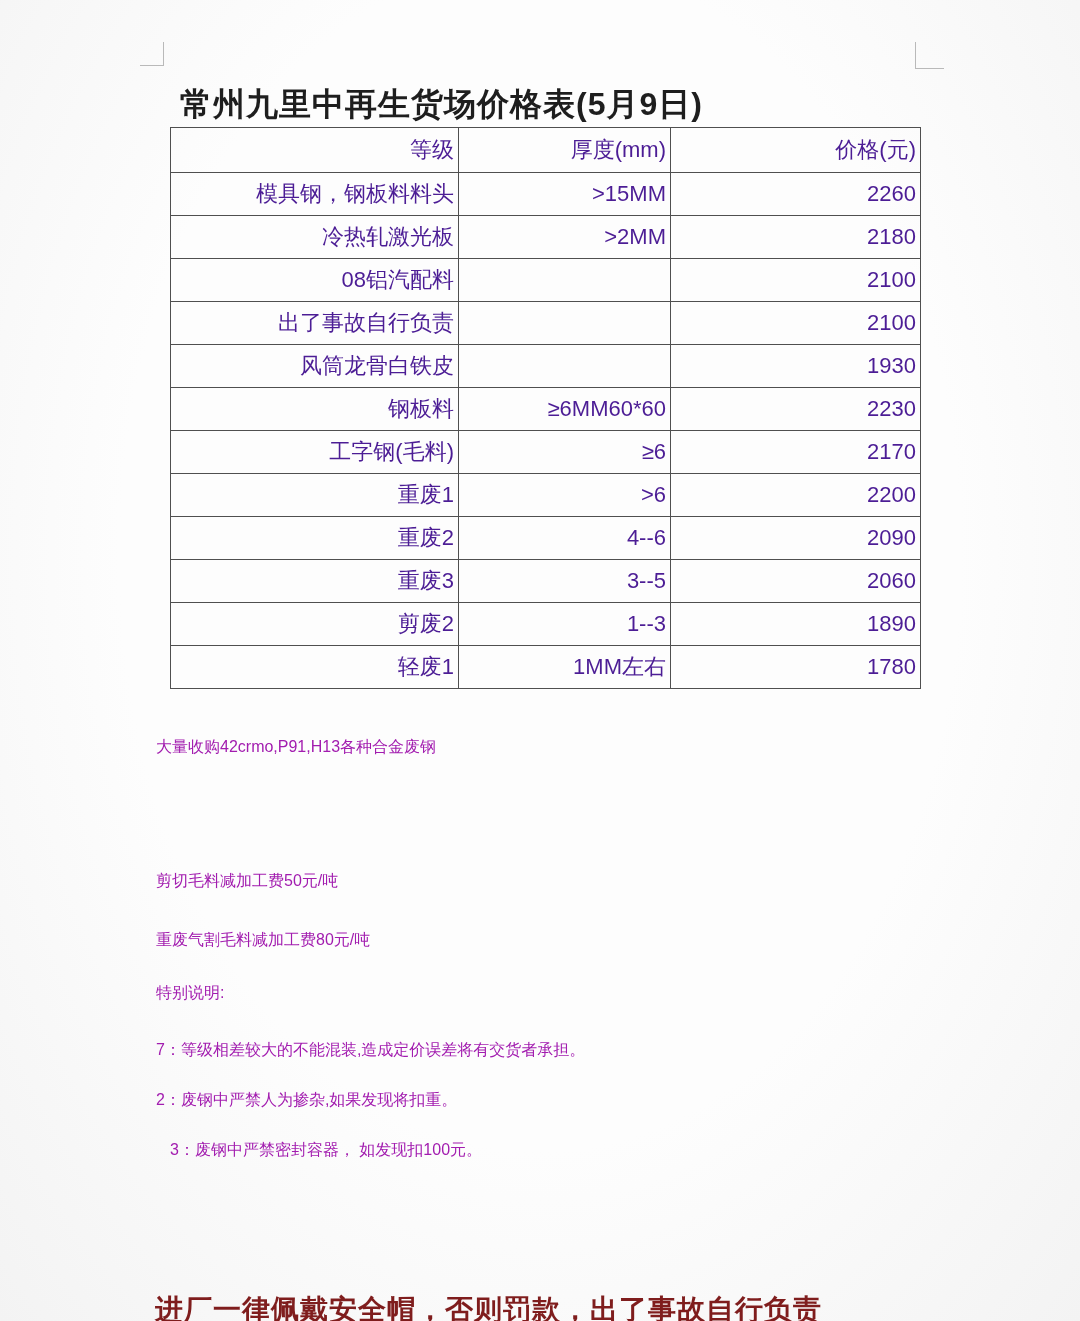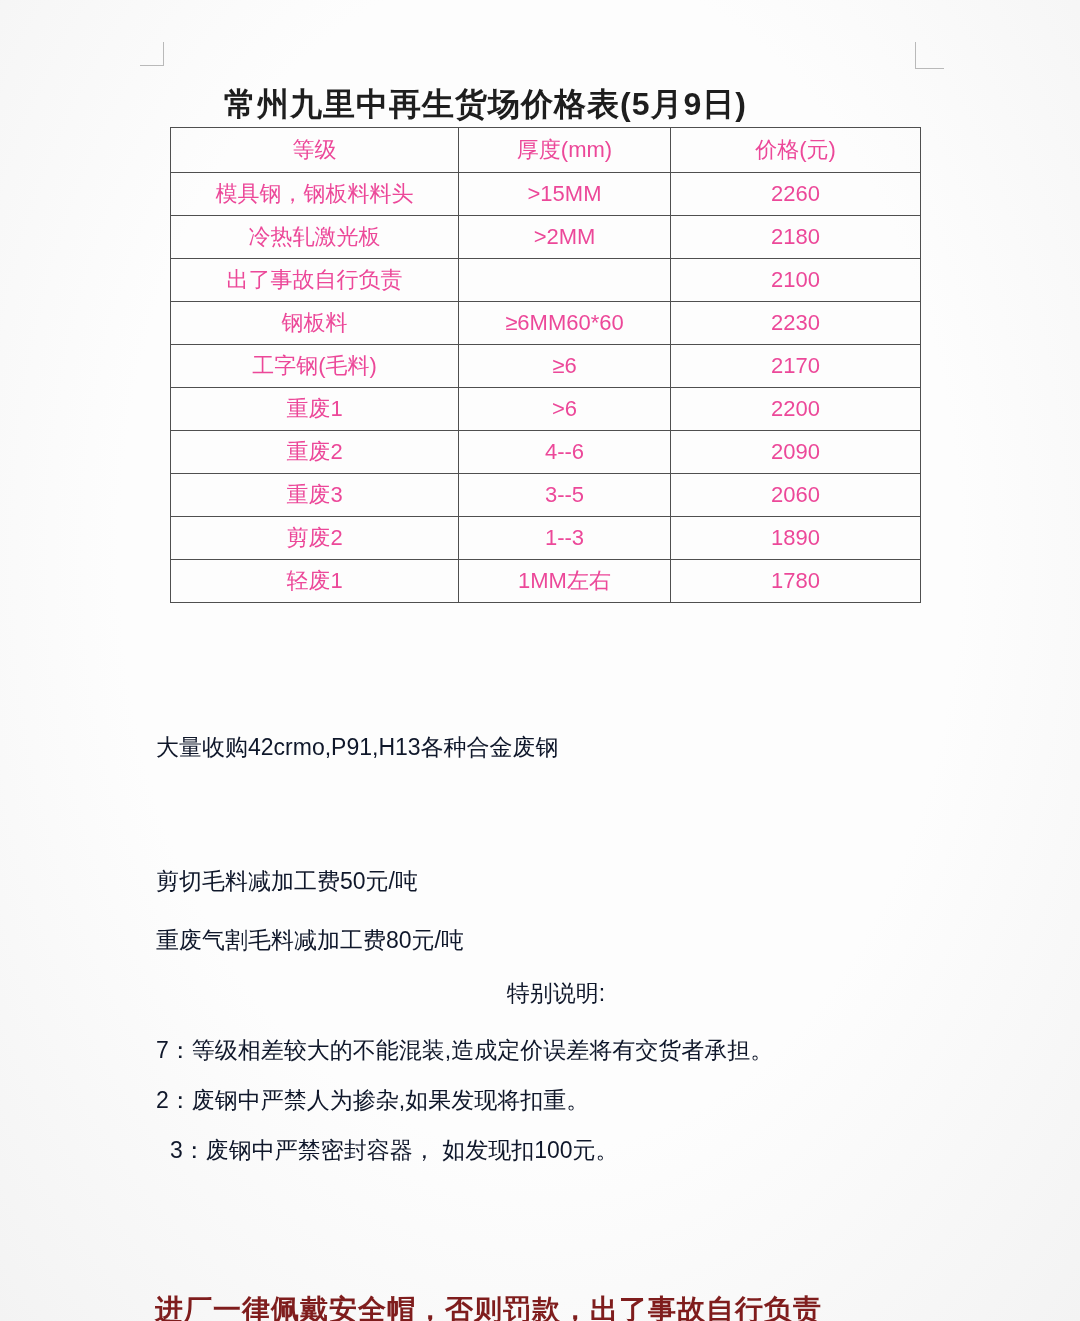--- a/index.html
+++ b/index.html
@@ -13,46 +13,46 @@
   }
   .page{position:absolute;inset:0;}
   
   .corner-tl{position:absolute;left:140px;top:42px;width:23px;height:23px;
     border-right:1px solid #b9b9b9;border-bottom:1px solid #b9b9b9;}
   .corner-tr{position:absolute;left:915px;top:42px;width:28px;height:26px;
     border-left:1px solid #b9b9b9;border-bottom:1px solid #b9b9b9;}
   .title{
     position:absolute;left:0;top:84px;width:883px;
     text-align:center;font-size:32px;font-weight:bold;color:#1e1e1e;
-    letter-spacing:1px;line-height:40px;padding-left:44px;
+    letter-spacing:1px;line-height:40px;
   }
   table.price-table{
     position:absolute;left:170px;top:127px;width:750px;
     border-collapse:collapse;table-layout:fixed;
   }
   table.price-table col.c1{width:288px;}
   table.price-table col.c2{width:212px;}
   table.price-table col.c3{width:250px;}
   table.price-table th,
   table.price-table td{
     border:1.5px solid #4f4f4f;
-    text-align:center;vertical-align:middle;
-    font-size:22px;font-weight:normal;color:#ec4899;
+    text-align:right;vertical-align:middle;
+    font-size:22px;font-weight:normal;color:#4c1d95;
     height:42px;padding:0 4px;overflow:hidden;white-space:nowrap;
   }
   table.price-table th{height:44px;}
   .note{
     position:absolute;left:156px;width:800px;
-    font-size:23px;line-height:30px;color:#0f172a;
+    font-size:16px;line-height:30px;color:#a21caf;
     white-space:nowrap;
   }
   .n-purchase{top:732px;}
   .n-fee1{top:830px;margin-top:36px;}
   .n-fee2{top:925px;}
-  .n-special{top:978px;text-align:center;}
+  .n-special{top:978px;}
   .n-item1{top:1035px;}
   .n-item2{top:1085px;}
   .n-item3{top:1135px;margin-left:14px;}
   .n-item4{top:1185px;}
   .n-item5{top:1235px;}
   .n-warning{
     position:absolute;left:155px;top:1274px;width:860px;
     font-size:28px;font-weight:bold;color:#7f1d1d;
     letter-spacing:1px;white-space:nowrap;margin-top:17px;
   }
@@ -85,23 +85,33 @@
         <td>模具钢，钢板料料头</td>
         <td>&gt;15MM</td>
         <td>2260</td>
       </tr>
       <tr>
         <td>冷热轧激光板</td>
         <td>&gt;2MM</td>
         <td>2180</td>
       </tr>
       <tr>
+        <td>08铝汽配料</td>
+        <td></td>
+        <td>2100</td>
+      </tr>
+      <tr>
         <td>出了事故自行负责</td>
         <td></td>
         <td>2100</td>
+      </tr>
+      <tr>
+        <td>风筒龙骨白铁皮</td>
+        <td></td>
+        <td>1930</td>
       </tr>
       <tr>
         <td>钢板料</td>
         <td>≥6MM60*60</td>
         <td>2230</td>
       </tr>
       <tr>
         <td>工字钢(毛料)</td>
         <td>≥6</td>
         <td>2170</td>

